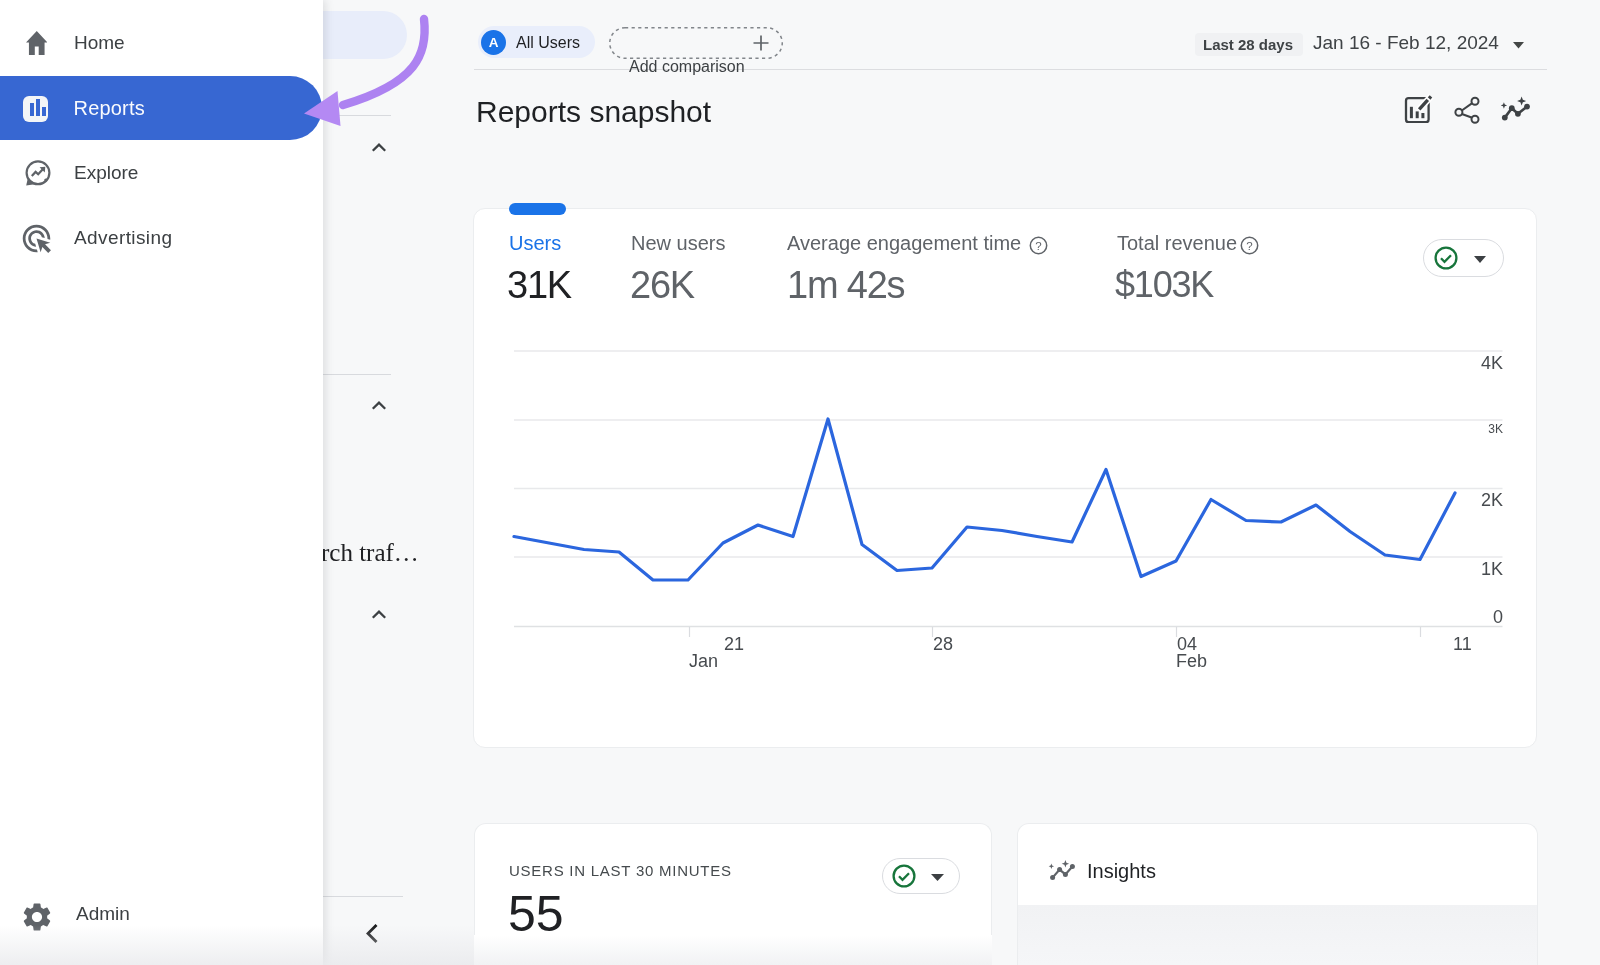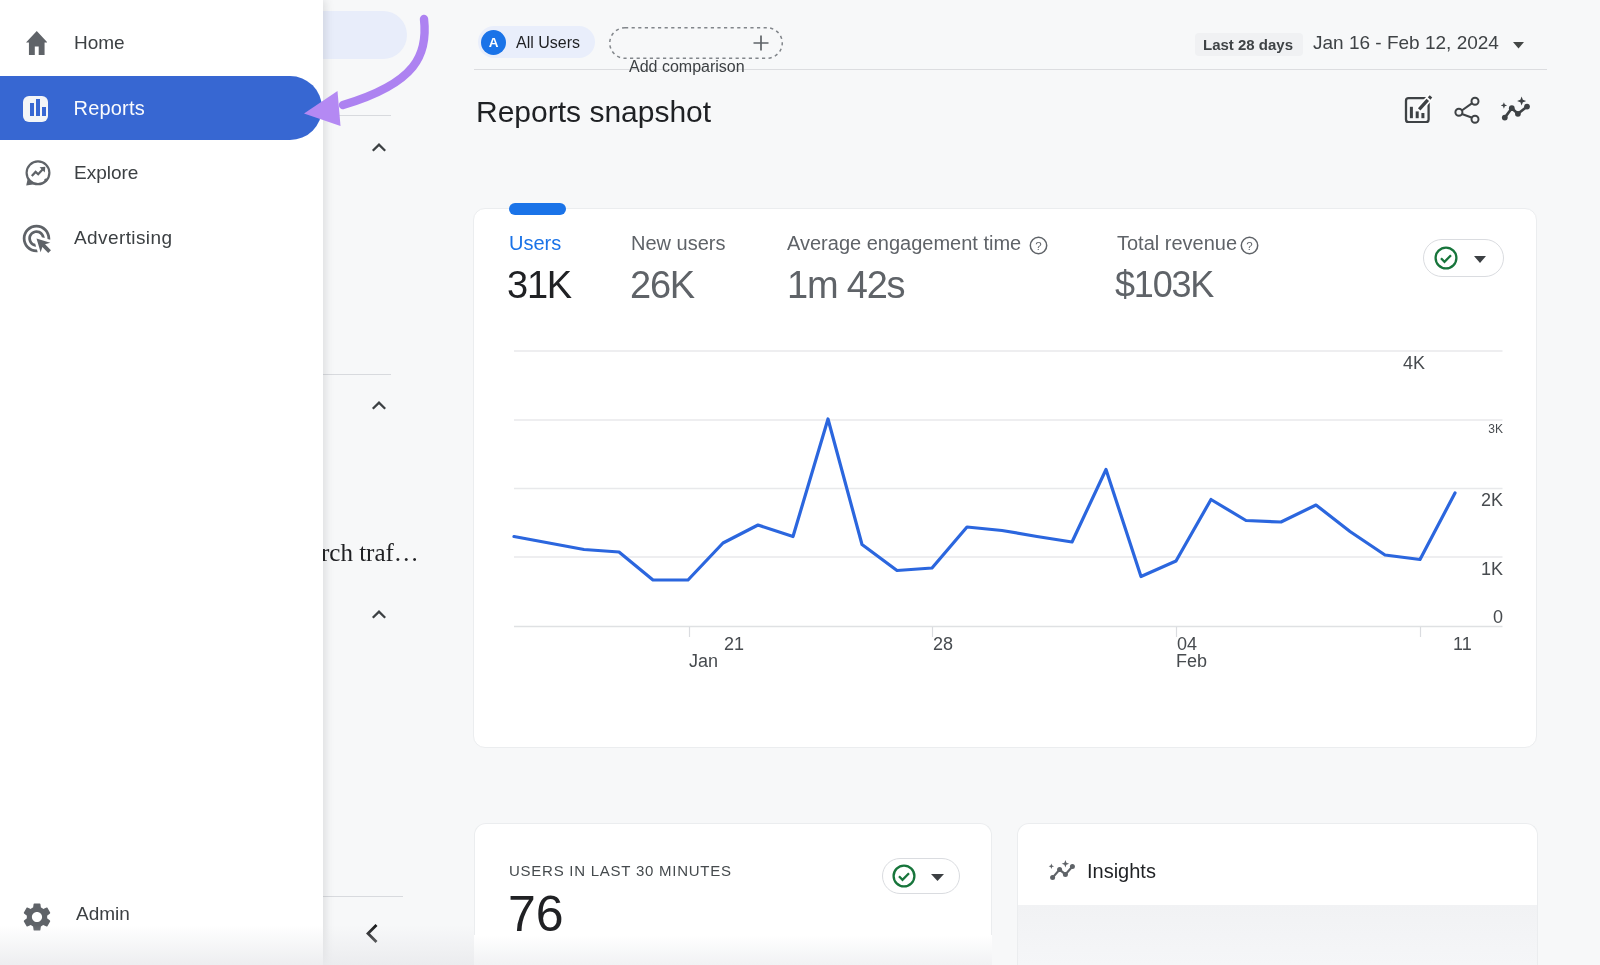--- a/index.html
+++ b/index.html
@@ -128,36 +128,36 @@
   <g stroke="#dadce0" stroke-width="1.2">
     <line x1="216.5" y1="297" x2="216.5" y2="307"></line>
     <line x1="459.5" y1="297" x2="459.5" y2="307"></line>
     <line x1="703.5" y1="297" x2="703.5" y2="307"></line>
     <line x1="947.5" y1="297" x2="947.5" y2="307"></line>
   </g>
 
   <polyline fill="none" stroke="#2b66de" stroke-width="3.2" stroke-linejoin="round" stroke-linecap="round" points="41,206.5 76,213 111,219.5 146,222 180,250 215,250 250,213 285,195 320,206.5 355,89 389,214.5 424,240.5 459,238 494,197 529,200.5 564,206.5 599,212 633,139.5 668,246.5 703,231 738,169.5 773,190.5 808,192 843,175 877,201.5 912,225 947,229.5 982,163"></polyline>
 </svg>
 
-<div class="abs" style="left:1403px;top:352.5px;width:100px;font-size:18px;color:#474b4f;text-align:left;">4K</div>
+<div class="abs" style="left:1403px;top:352.5px;width:100px;font-size:18px;color:#474b4f;text-align:right;">4K</div>
 <div class="abs" style="left:1403px;top:421.5px;width:100px;font-size:12px;color:#474b4f;text-align:right;">3K</div>
 <div class="abs" style="left:1403px;top:490px;width:100px;font-size:18px;color:#474b4f;text-align:right;">2K</div>
 <div class="abs" style="left:1403px;top:558.5px;width:100px;font-size:18px;color:#474b4f;text-align:right;">1K</div>
 <div class="abs" style="left:1403px;top:606.5px;width:100px;font-size:18px;color:#474b4f;text-align:right;">0</div>
 <div class="abs" style="left:724px;top:633.5px;font-size:18px;color:#474b4f;">21</div>
 <div class="abs" style="left:689px;top:651px;font-size:18px;color:#474b4f;">Jan</div>
 <div class="abs" style="left:933px;top:633.5px;font-size:18px;color:#474b4f;">28</div>
 <div class="abs" style="left:1177px;top:633.5px;font-size:18px;color:#474b4f;">04</div>
 <div class="abs" style="left:1176px;top:651px;font-size:18px;color:#474b4f;">Feb</div>
 <div class="abs" style="left:1421px;top:633.5px;font-size:18px;color:#474b4f;margin-left:32px;">11</div>
 
 <div class="abs" style="left:474px;top:823px;width:518px;height:142px;background:#fff;border-radius:12px 12px 0 0;border:1px solid #ebedef;border-bottom:none;"></div>
 <div class="abs" style="left:474px;top:935px;width:518px;height:30px;background:linear-gradient(#ffffff,#f1f2f4);"></div>
 <div class="abs" style="left:509px;top:862px;font-size:15px;font-weight:500;letter-spacing:0.75px;color:#454a4d;">USERS IN LAST 30 MINUTES</div>
-<div class="abs" style="left:508px;top:885px;font-size:50px;color:#202124;">76</div>
+<div class="abs" style="left:508px;top:885px;font-size:50px;color:#202124;">55</div>
 <div class="abs" style="left:882px;top:858px;width:78px;height:36px;background:#fff;border:1px solid #dadce0;border-radius:18px;"></div>
 <svg class="abs" style="left:892px;top:864px;" width="24" height="24" viewBox="0 0 24 24">
     <circle cx="12" cy="12" r="10.4" fill="none" stroke="#17753b" stroke-width="2.3"></circle>
     <path d="M7 12.3 L10.5 15.8 L17 9.2" fill="none" stroke="#17753b" stroke-width="2.3"></path>
   </svg>
 <svg class="abs" style="left:931px;top:874px;" width="13" height="7" viewBox="0 0 13 7">
     <path d="M0 0 H13 L6.5 7 Z" fill="#3c4043"></path>
   </svg>
 
 <div class="abs" style="left:1017px;top:823px;width:521px;height:142px;background:#fff;border-radius:12px 12px 0 0;border:1px solid #ebedef;border-bottom:none;"></div>

